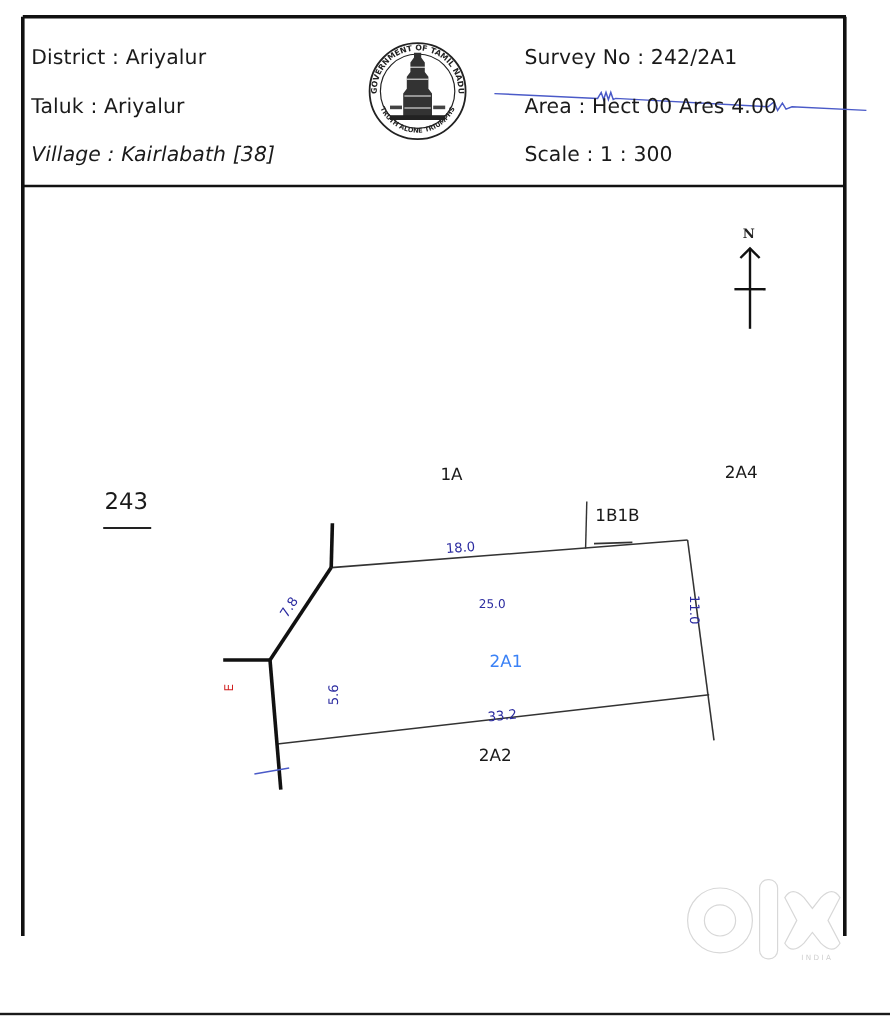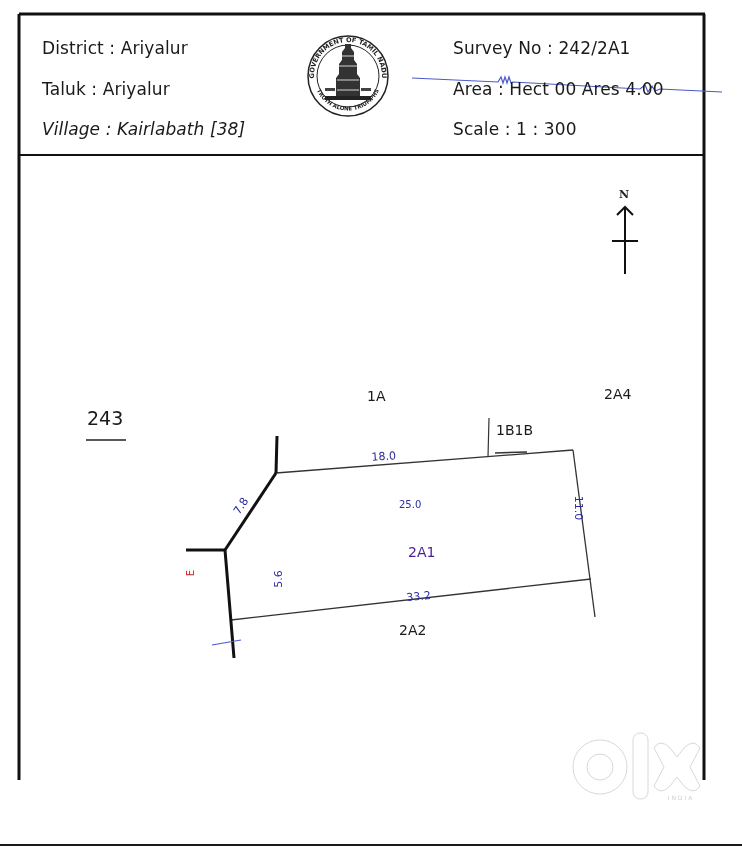--- a/index.html
+++ b/index.html
@@ -1,18 +1,18 @@
 <!DOCTYPE html>
 <html><head>
   <meta charset="utf-8">
   <style>
     html, body { margin: 0; padding: 0; background: #ffffff; }
     body { width: 742px; height: 847px; position: relative; overflow: hidden; font-family: "DejaVu Sans", sans-serif; }
     .sheet { position: absolute; left: 0; top: 0; width: 742px; height: 847px; }
-    .hdr-text { position: absolute; font-size: 17px; color: #1a1a1a; white-space: nowrap; letter-spacing: 0.1px; margin-left: 16px; }
+    .hdr-text { position: absolute; font-size: 17px; color: #1a1a1a; white-space: nowrap; letter-spacing: 0.1px; }
     .map-svg { position: absolute; left: 0; top: 0; }
     .lbl { position: absolute; white-space: nowrap; }
     .parcel { font-size: 14px; color: #1a1a1a; }
     .meas { font-size: 10px; color: #2b2ba0; }
     .bottom-rule { position: absolute; left: 0; top: 844px; width: 742px; height: 2px; background: #1a1a1a; }
   </style>
 </head>
 <body>
 
 <div class="sheet">
@@ -101,17 +101,17 @@
   <div class="hdr-text" style="left:437px; top:38px;">Survey No : 242/2A1</div>
   <div class="hdr-text" style="left:437px; top:79px;">Area : Hect 00 Ares 4.00</div>
   <div class="hdr-text" style="left:437px; top:119px;">Scale : 1 : 300</div>
 
   <div class="lbl" style="left:619px; top:188px; font-size:11px; font-weight:bold; font-family:'DejaVu Serif', serif; color:#222;">N</div>
   <div class="lbl" style="left:87px; top:407px; font-size:19px; color:#1a1a1a;">243</div>
   <div class="lbl parcel" style="left:367px; top:388px;">1A</div>
   <div class="lbl parcel" style="left:496px; top:422px;">1B1B</div>
   <div class="lbl parcel" style="left:604px; top:386px;">2A4</div>
   <div class="lbl meas" style="left:399px; top:499px;">25.0</div>
-  <div class="lbl parcel" style="left:408px; top:544px; color:#4c1d95;">2A1</div>
+  <div class="lbl parcel" style="left:408px; top:544px; color:#3b82f6;">2A1</div>
   <div class="lbl parcel" style="left:399px; top:622px;">2A2</div>
 
   <div class="bottom-rule"></div>
 </div>
 
 </body></html>

